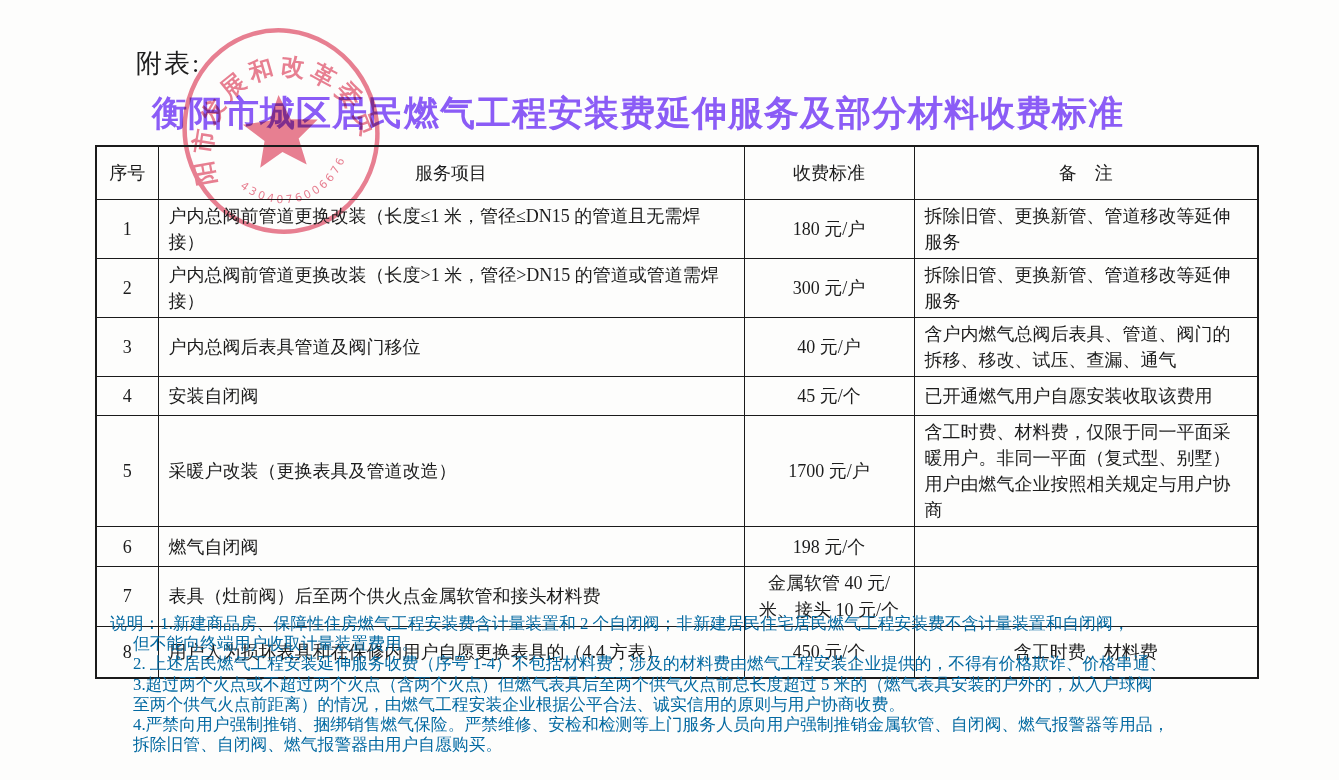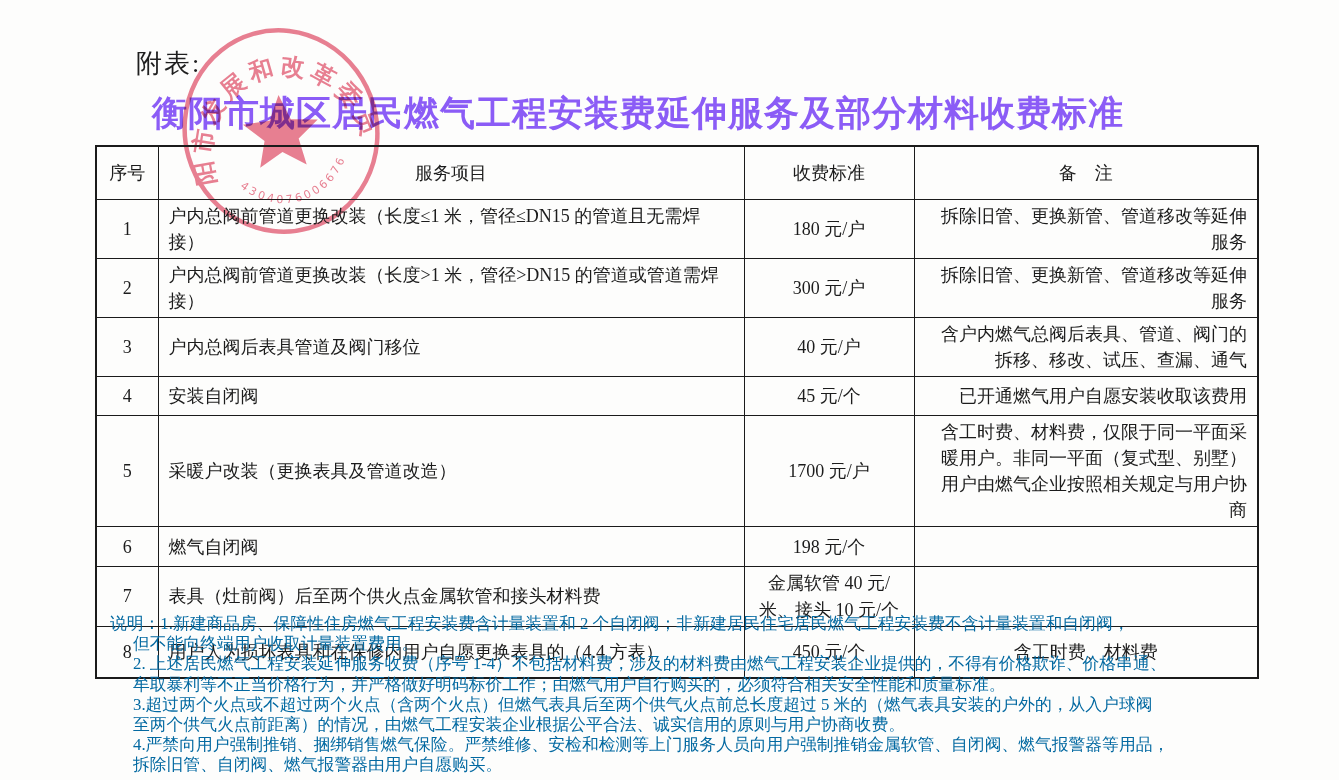--- a/index.html
+++ b/index.html
@@ -37,21 +37,21 @@
   table.fee-table tr>*:first-child{border-left:2px solid #1b1b1b;}
   table.fee-table tr>*:last-child{border-right:2px solid #1b1b1b;}
   table.fee-table tr:first-child>*{border-top:2.5px solid #1b1b1b;margin-left:8px;}
   table.fee-table tr:last-child>*{border-bottom:2.5px solid #1b1b1b;}
   col.w-no{width:62px;}
   col.w-item{width:586px;}
   col.w-fee{width:170px;}
   col.w-remark{width:344px;}
   .c-no,.c-fee,.th{text-align:center;}
   .c-item{text-align:left;padding-left:14px;}
-  .c-remark{text-align:right;padding-left:10px;}
+  .c-remark{text-align:left;padding-left:10px;}
   .c-remark.center{text-align:center;margin-top:18px;}
   
   .notes{
     position:absolute;left:97px;top:614px;width:1242px;
     font-size:16.8px;line-height:20.2px;color:#0369a1;
   }
   .notes .line{white-space:nowrap;padding-left:36px;}
   .notes .line.indent{padding-left:13px;}
 </style>
 </head>
@@ -144,18 +144,17 @@
     <td class="c-fee">450 元/个</td>
     <td class="c-remark center">含工时费、材料费</td>
   </tr>
 </tbody>
   </table>
 
 <div class="notes">
   <div class="line indent">说明：1.新建商品房、保障性住房燃气工程安装费含计量装置和 2 个自闭阀；非新建居民住宅居民燃气工程安装费不含计量装置和自闭阀，</div>
   <div class="line">但不能向终端用户收取计量装置费用。</div>
   <div class="line">2.  上述居民燃气工程安装延伸服务收费（序号 1-4）不包括材料费，涉及的材料费由燃气工程安装企业提供的，不得有价格欺诈、价格串通、</div>
-  <div class="line">牟取暴利等不正当价格行为，并严格做好明码标价工作；由燃气用户自行购买的，必须符合相关安全性能和质量标准。</div>
   <div class="line">3.超过两个火点或不超过两个火点（含两个火点）但燃气表具后至两个供气火点前总长度超过 5 米的（燃气表具安装的户外的，从入户球阀</div>
   <div class="line">至两个供气火点前距离）的情况，由燃气工程安装企业根据公平合法、诚实信用的原则与用户协商收费。</div>
   <div class="line">4.严禁向用户强制推销、捆绑销售燃气保险。严禁维修、安检和检测等上门服务人员向用户强制推销金属软管、自闭阀、燃气报警器等用品，</div>
   <div class="line">拆除旧管、自闭阀、燃气报警器由用户自愿购买。</div>
 </div>
 
 </body></html>

